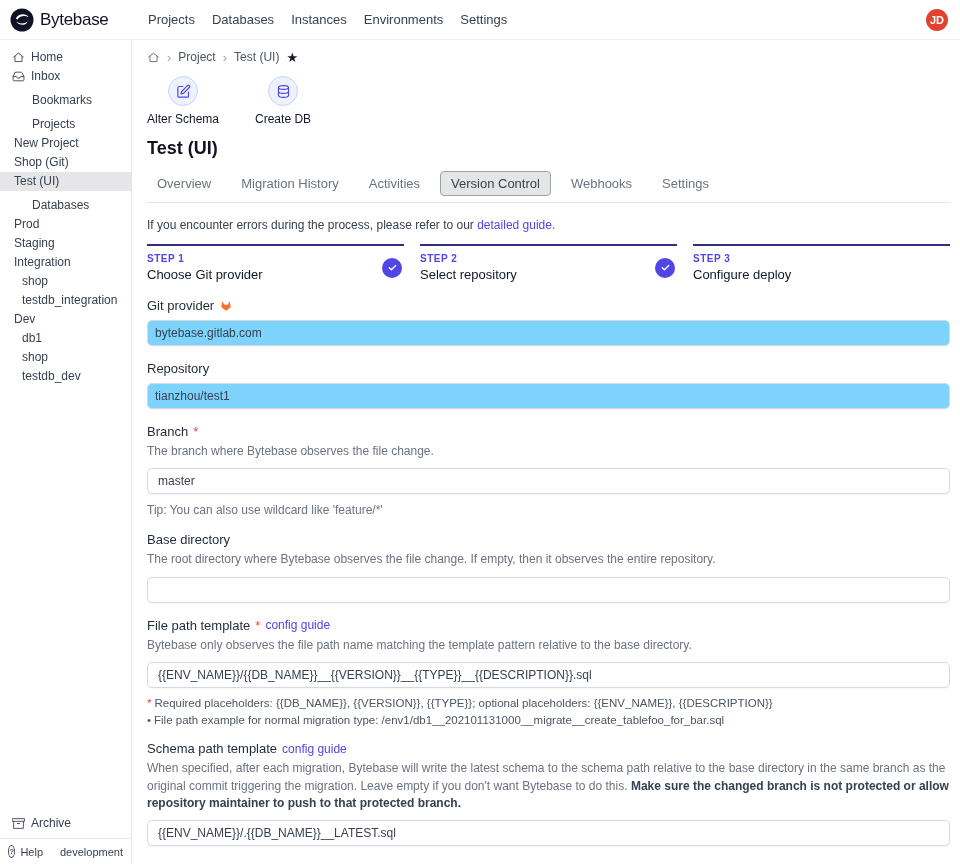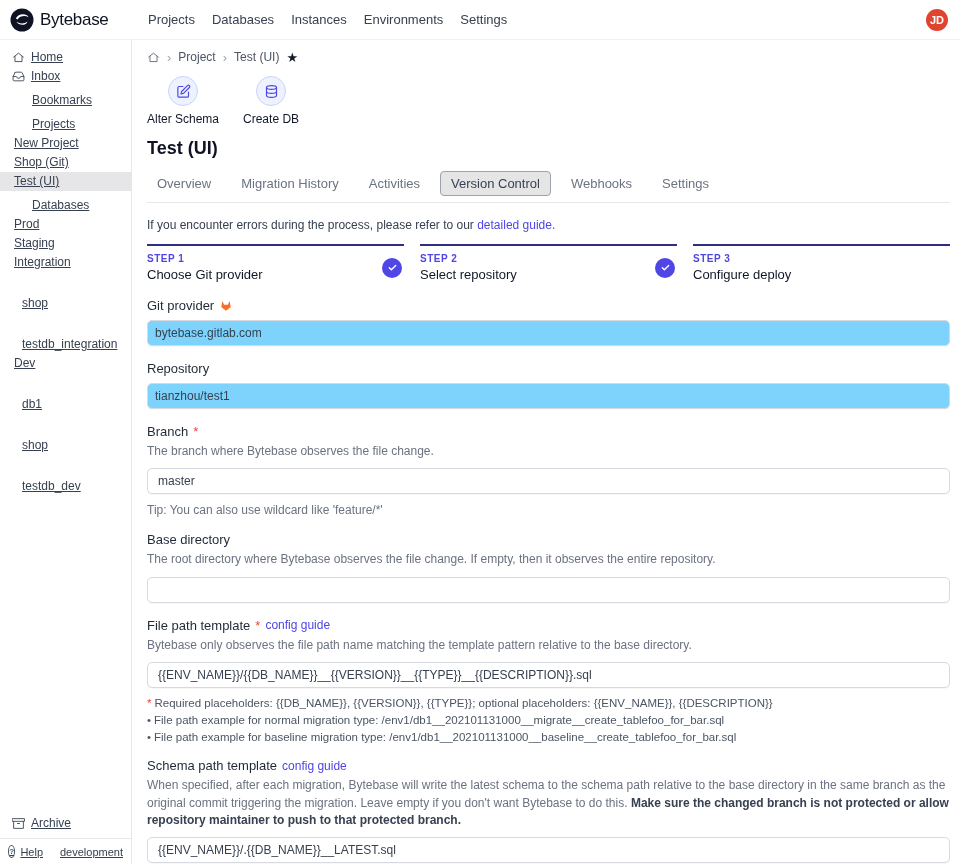--- a/index.html
+++ b/index.html
@@ -13,42 +13,42 @@
   .nav-links{display:flex;gap:17px;margin-left:14px;flex:1;}
   .nav-link{font-size:13px;color:#374151;cursor:pointer;}
   .avatar{width:22px;height:22px;border-radius:50%;background:#e0442e;color:#fff;font-size:11px;font-weight:700;
     display:flex;align-items:center;justify-content:center;cursor:pointer;}
 
   
   .shell{display:flex;height:824px;}
 
   
   .sidebar{width:132px;min-width:132px;border-right:1px solid #e5e7eb;display:flex;flex-direction:column;
-    padding-top:8px;font-size:12px;color:#374151;text-decoration:underline;}
+    padding-top:8px;font-size:12px;color:#374151;}
   .side-item{display:flex;align-items:center;gap:6px;padding:2px 6px 2px 12px;line-height:15px;cursor:pointer;white-space:nowrap;}
   .side-item.header{padding-left:8px;margin-top:5px;margin-left:24px;}
   .side-item.lvl1{padding-left:14px;}
-  .side-item.lvl2{padding-left:22px;margin-top:22px;}
+  .side-item.lvl2{padding-left:22px;}
   .side-item.active{background:#e6e6e9;}
   .si{width:13px;height:13px;flex:0 0 13px;}
   .side-spacer{flex:1;}
   .side-bottom{border-top:1px solid #e5e7eb;margin-top:5px;display:flex;align-items:center;gap:5px;
     padding:6px 8px;font-size:11px;}
   .help-q{width:13px;height:13px;border-radius:50%;border:1.2px solid #4b5563;display:flex;align-items:center;
     justify-content:center;font-size:8px;font-weight:700;color:#4b5563;}
   .channel{margin-left:12px;color:#374151;}
 
   
   .main{flex:1;padding:10px 10px 0 15px;overflow:hidden;}
   .breadcrumb{display:flex;align-items:center;gap:7px;font-size:12px;color:#4b5563;margin-bottom:12px;}
   .crumb-sep{color:#9ca3af;font-size:13px;line-height:1;}
   .crumb-star{color:#111827;font-size:13px;line-height:1;cursor:pointer;}
   .crumb-link{cursor:pointer;}
 
-  .quick-actions{display:flex;gap:24px;margin-bottom:12px;}
+  .quick-actions{display:flex;gap:36px;margin-bottom:12px;}
   .quick-action{display:flex;flex-direction:column;align-items:center;gap:6px;font-size:12px;color:#111827;cursor:pointer;}
   .qa-icon{width:30px;height:30px;border-radius:50%;background:#eef2ff;border:1px solid #c7d2fe;
     display:flex;align-items:center;justify-content:center;}
 
   .page-title{font-size:18px;font-weight:700;color:#0f1222;margin:6px 0 12px;}
 
   .tabs{display:flex;align-items:center;gap:10px;border-bottom:1px solid #e5e7eb;}
   .tab{font-size:13px;color:#6b7280;padding:4px 10px;margin-bottom:6px;cursor:pointer;white-space:nowrap;}
   .tab.active{border:1px solid #9ca3af;border-radius:4px;color:#374151;background:#e5e5e5;}
 
@@ -300,23 +300,20 @@
       </div>
       <div class="field-helper">Bytebase only observes the file path name matching the template pattern relative to the base directory.</div>
       <input type="text" class="text-input" value="{{ENV_NAME}}/{{DB_NAME}}__{{VERSION}}__{{TYPE}}__{{DESCRIPTION}}.sql" style="">
       <div class="notes">
         <div class="note">
           <span class="marker star">*</span><span>Required placeholders: {{DB_NAME}}, {{VERSION}}, {{TYPE}}; optional placeholders: {{ENV_NAME}}, {{DESCRIPTION}}</span>
         </div>
         <div class="note">
           <span class="marker">•</span><span>File path example for normal migration type: /env1/db1__202101131000__migrate__create_tablefoo_for_bar.sql</span>
         </div>
-        <div class="note">
-          <span class="marker">•</span><span>File path example for baseline migration type: /env1/db1__202101131000__baseline__create_tablefoo_for_bar.sql</span>
-        </div>
       </div>
     </div>
 
     <div class="field">
       <div class="field-label">
         <span>Schema path template</span>
         <span class="link" style="font-weight:400;font-size:12px;">config guide</span>
       </div>
       <div class="field-helper">
         <span>When specified, after each migration, Bytebase will write the latest schema to the schema path relative to the base directory in the same branch as the original commit triggering the migration. Leave empty if you don't want Bytebase to do this.</span>

